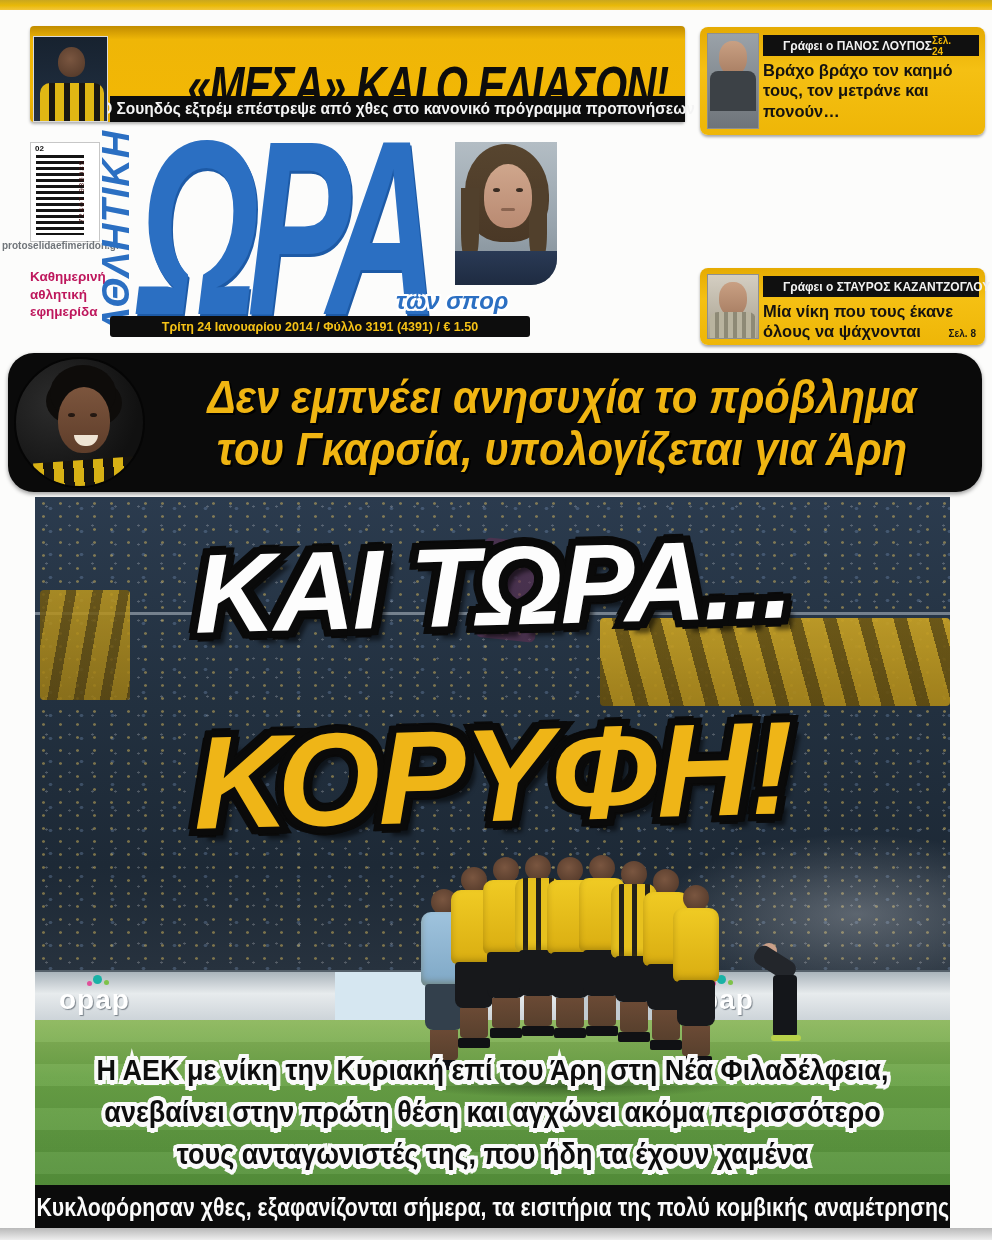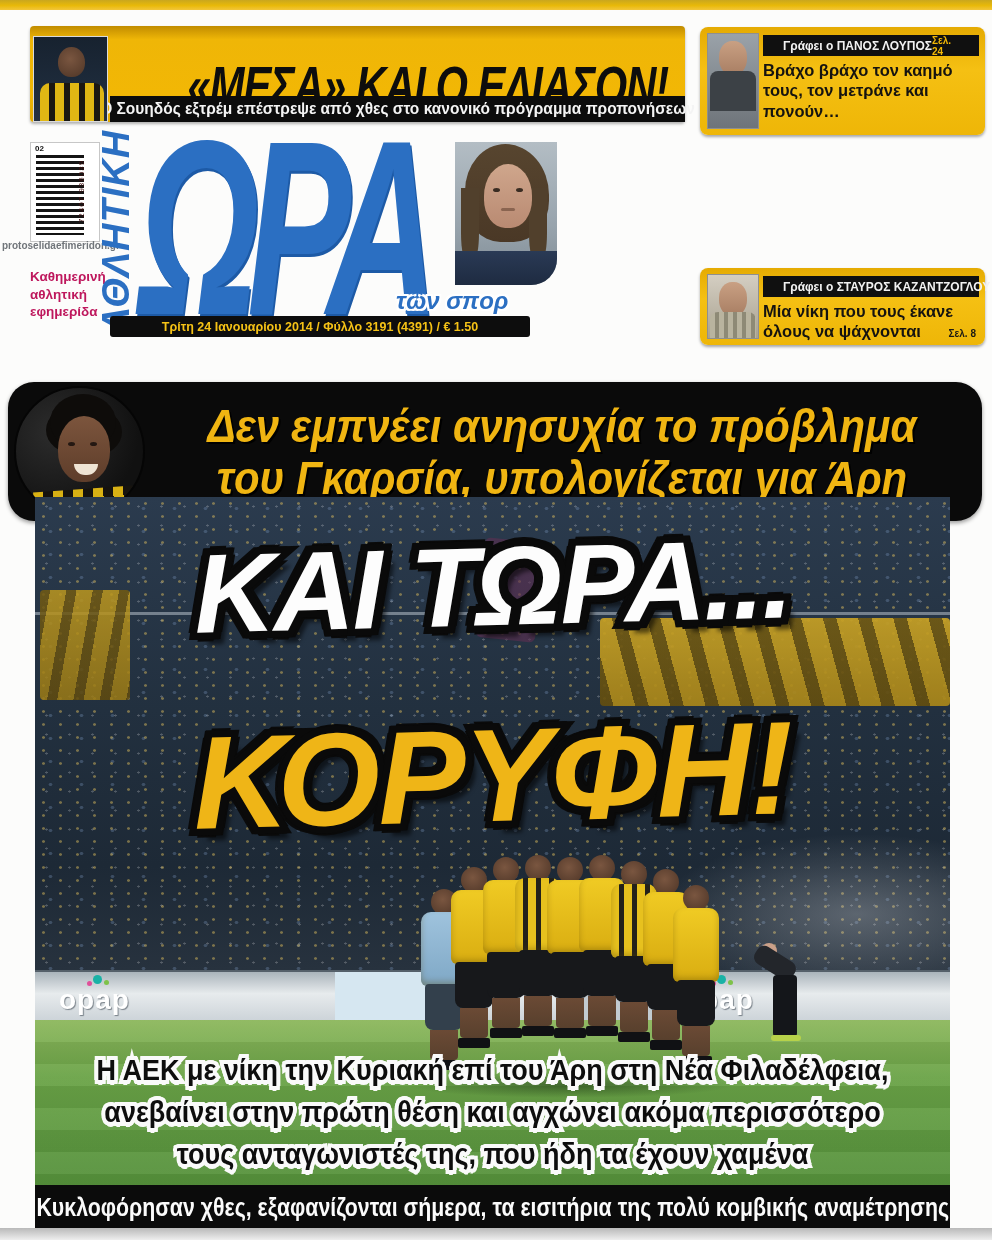--- a/index.html
+++ b/index.html
@@ -83,21 +83,21 @@
     background:linear-gradient(180deg,#cfa68c,#b98a72); }
   .coach-face::before { content:""; position:absolute; left:9px; top:24px; width:7px; height:4px; background:#3a2c22; border-radius:50%;
     box-shadow:23px 0 0 #3a2c22; }
   .coach-face::after { content:""; position:absolute; left:17px; top:44px; width:14px; height:3px; background:#8a6450; border-radius:2px; }
   .coach-jacket { position:absolute; left:0; bottom:0; width:100%; height:34px; background:linear-gradient(180deg,#2a3a55,#1e2b41); }
   .teaser { position:absolute; left:556px; top:146px; width:140px; font-size:17px; font-weight:700; font-style:italic;
     color:#101010; text-align:center; line-height:1.55; }
 
   
   .strap { position:absolute; left:8px; top:353px; width:974px; height:139px; background:#0a0a0a; border-radius:26px;
-    box-shadow:0 2px 4px rgba(0,0,0,.4);margin-top:29px; }
+    box-shadow:0 2px 4px rgba(0,0,0,.4); }
   .strap-photo { position:absolute; left:6px; top:4px; width:131px; height:131px; border-radius:50%; overflow:hidden;
     background:radial-gradient(circle at 30% 35%,#2c2c2c,#111 70%); border:2px solid #050505; }
   .g-hair { position:absolute; left:34px; top:6px; width:66px; height:56px; border-radius:50%; background:#0e0c0a;
     box-shadow:-8px 8px 0 -4px #0e0c0a, 10px 10px 0 -4px #0e0c0a; }
   .g-face { position:absolute; left:42px; top:28px; width:52px; height:66px; border-radius:50% 50% 46% 46%;
     background:linear-gradient(180deg,#7c553d,#5e3d2a); }
   .g-face::before { content:""; position:absolute; left:10px; top:26px; width:7px; height:4px; background:#241812; border-radius:50%;
     box-shadow:22px 0 0 #241812; }
   .g-smile { position:absolute; left:58px; top:76px; width:24px; height:11px; border-radius:0 0 18px 18px; background:#efe4d4; }
   .g-shirt { position:absolute; left:18px; bottom:-4px; width:100px; height:30px; transform:rotate(-4deg);

